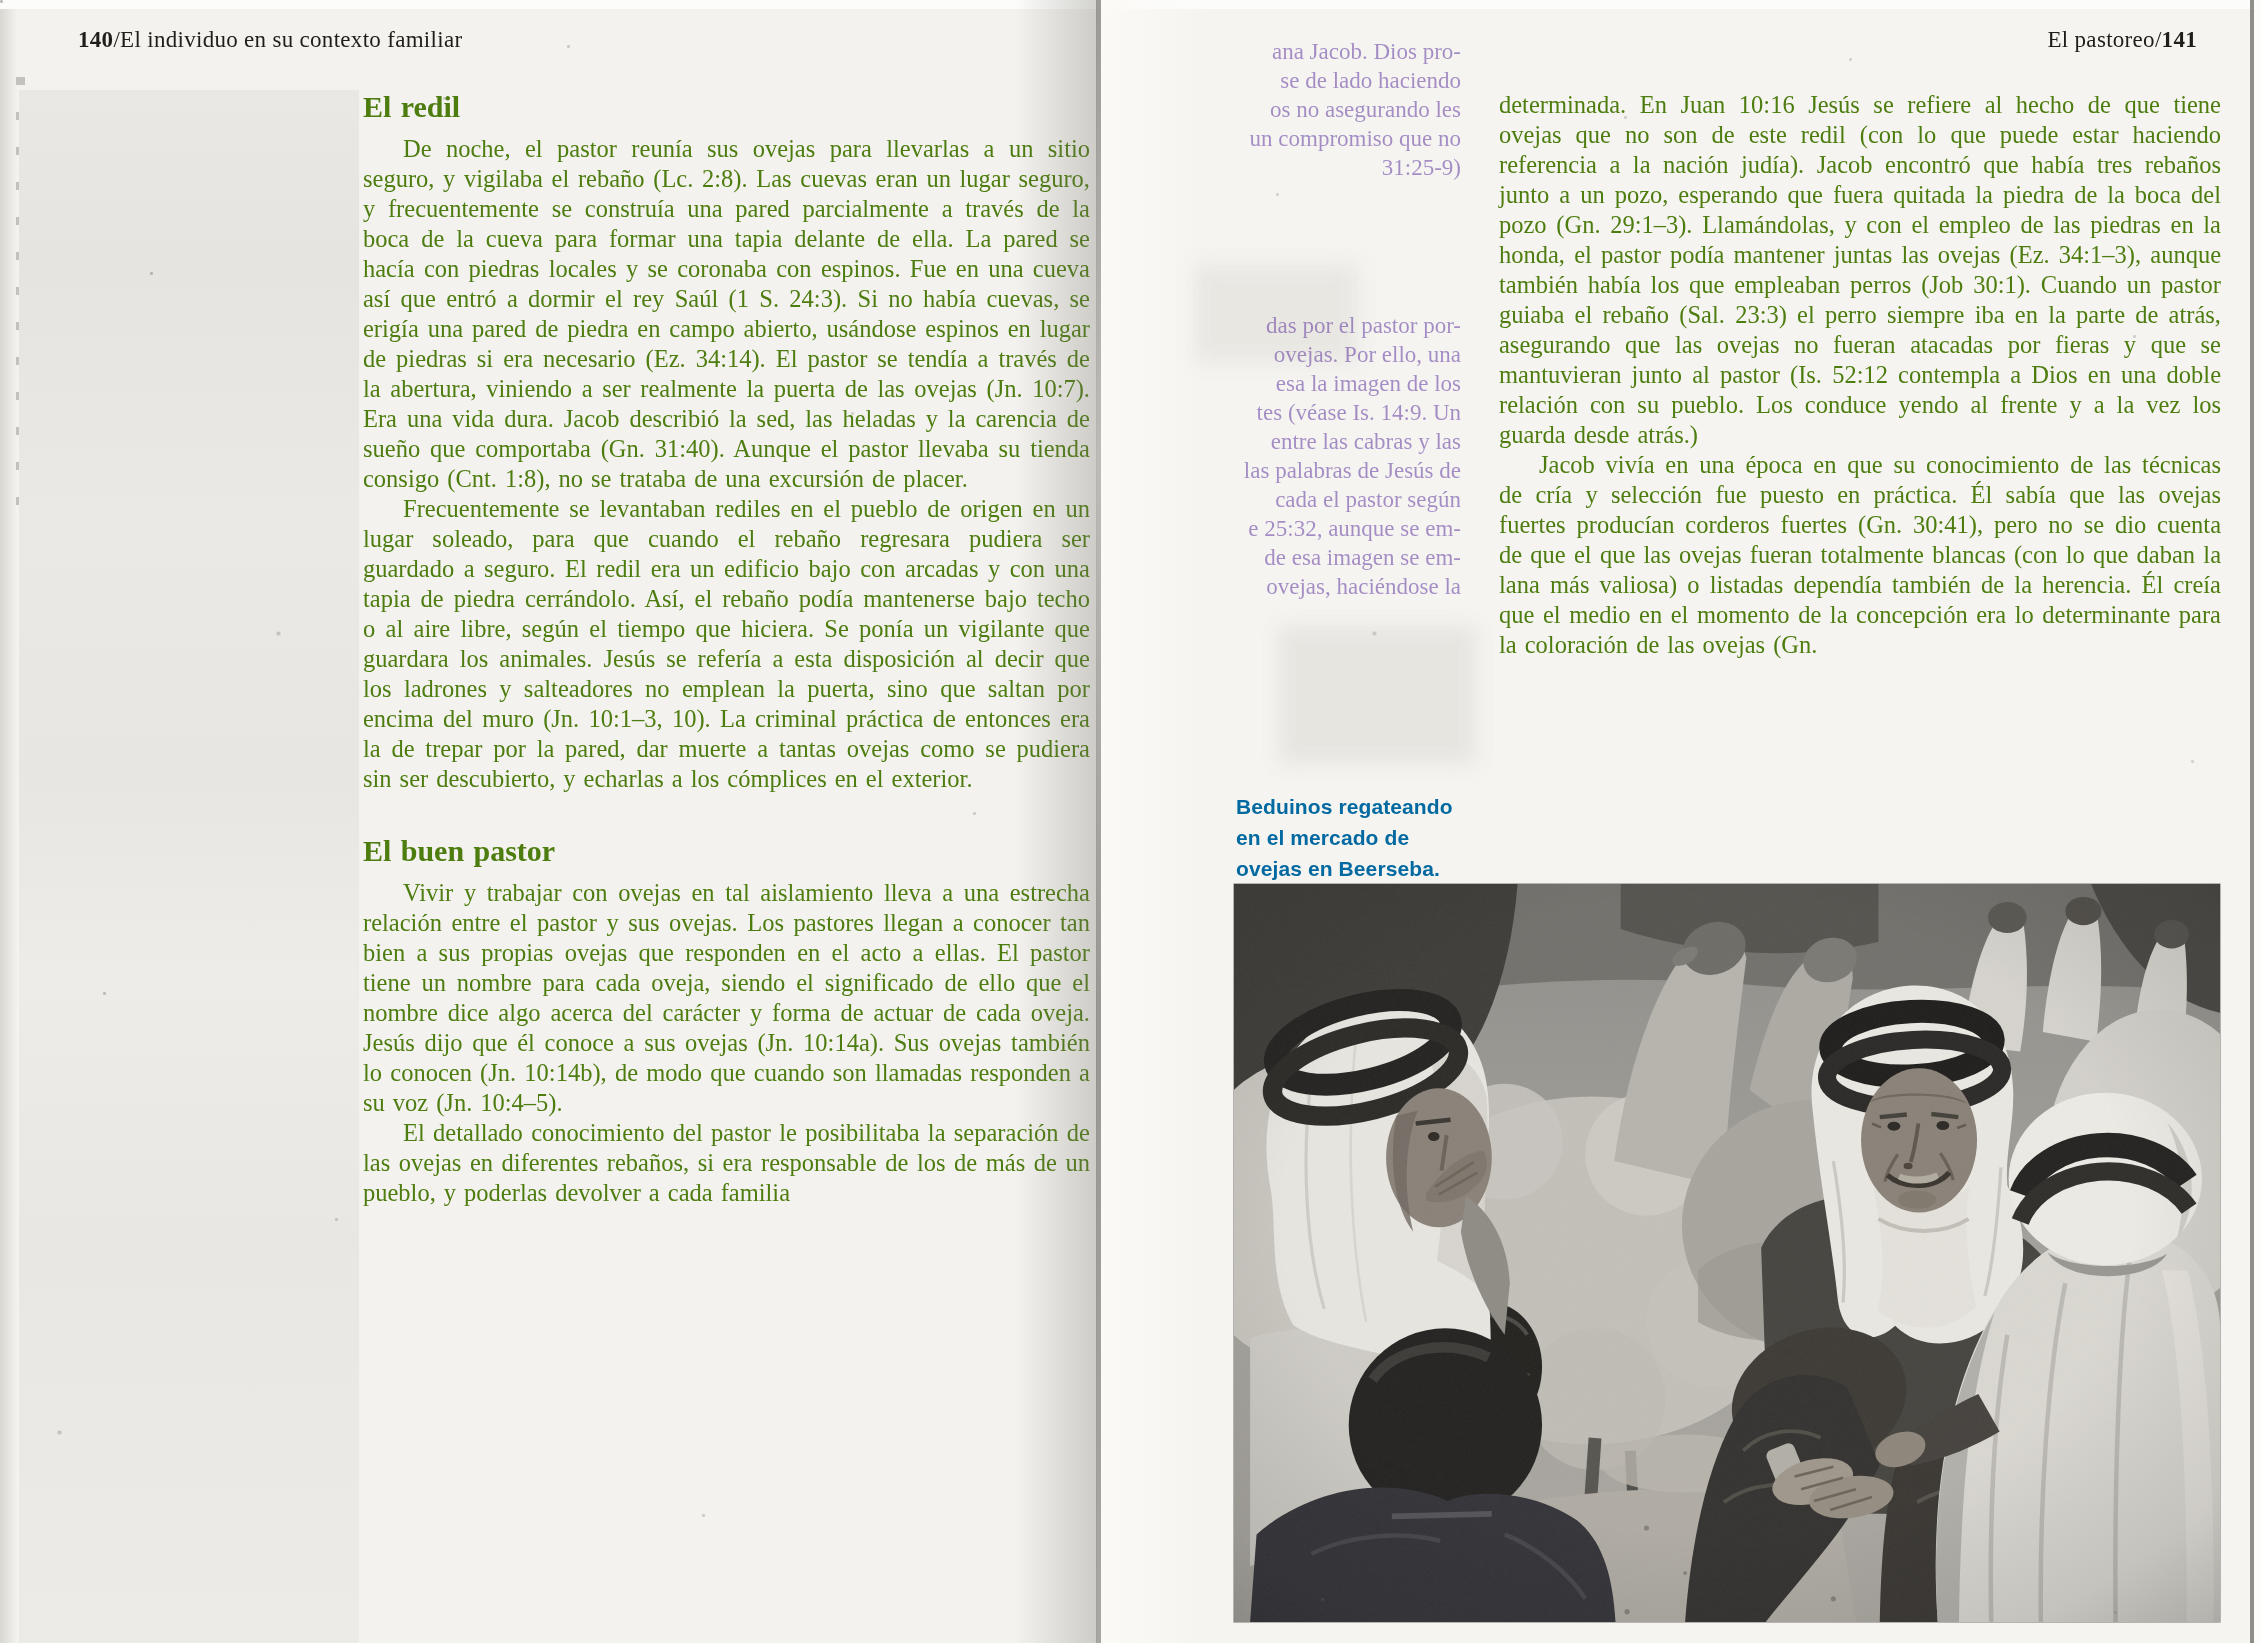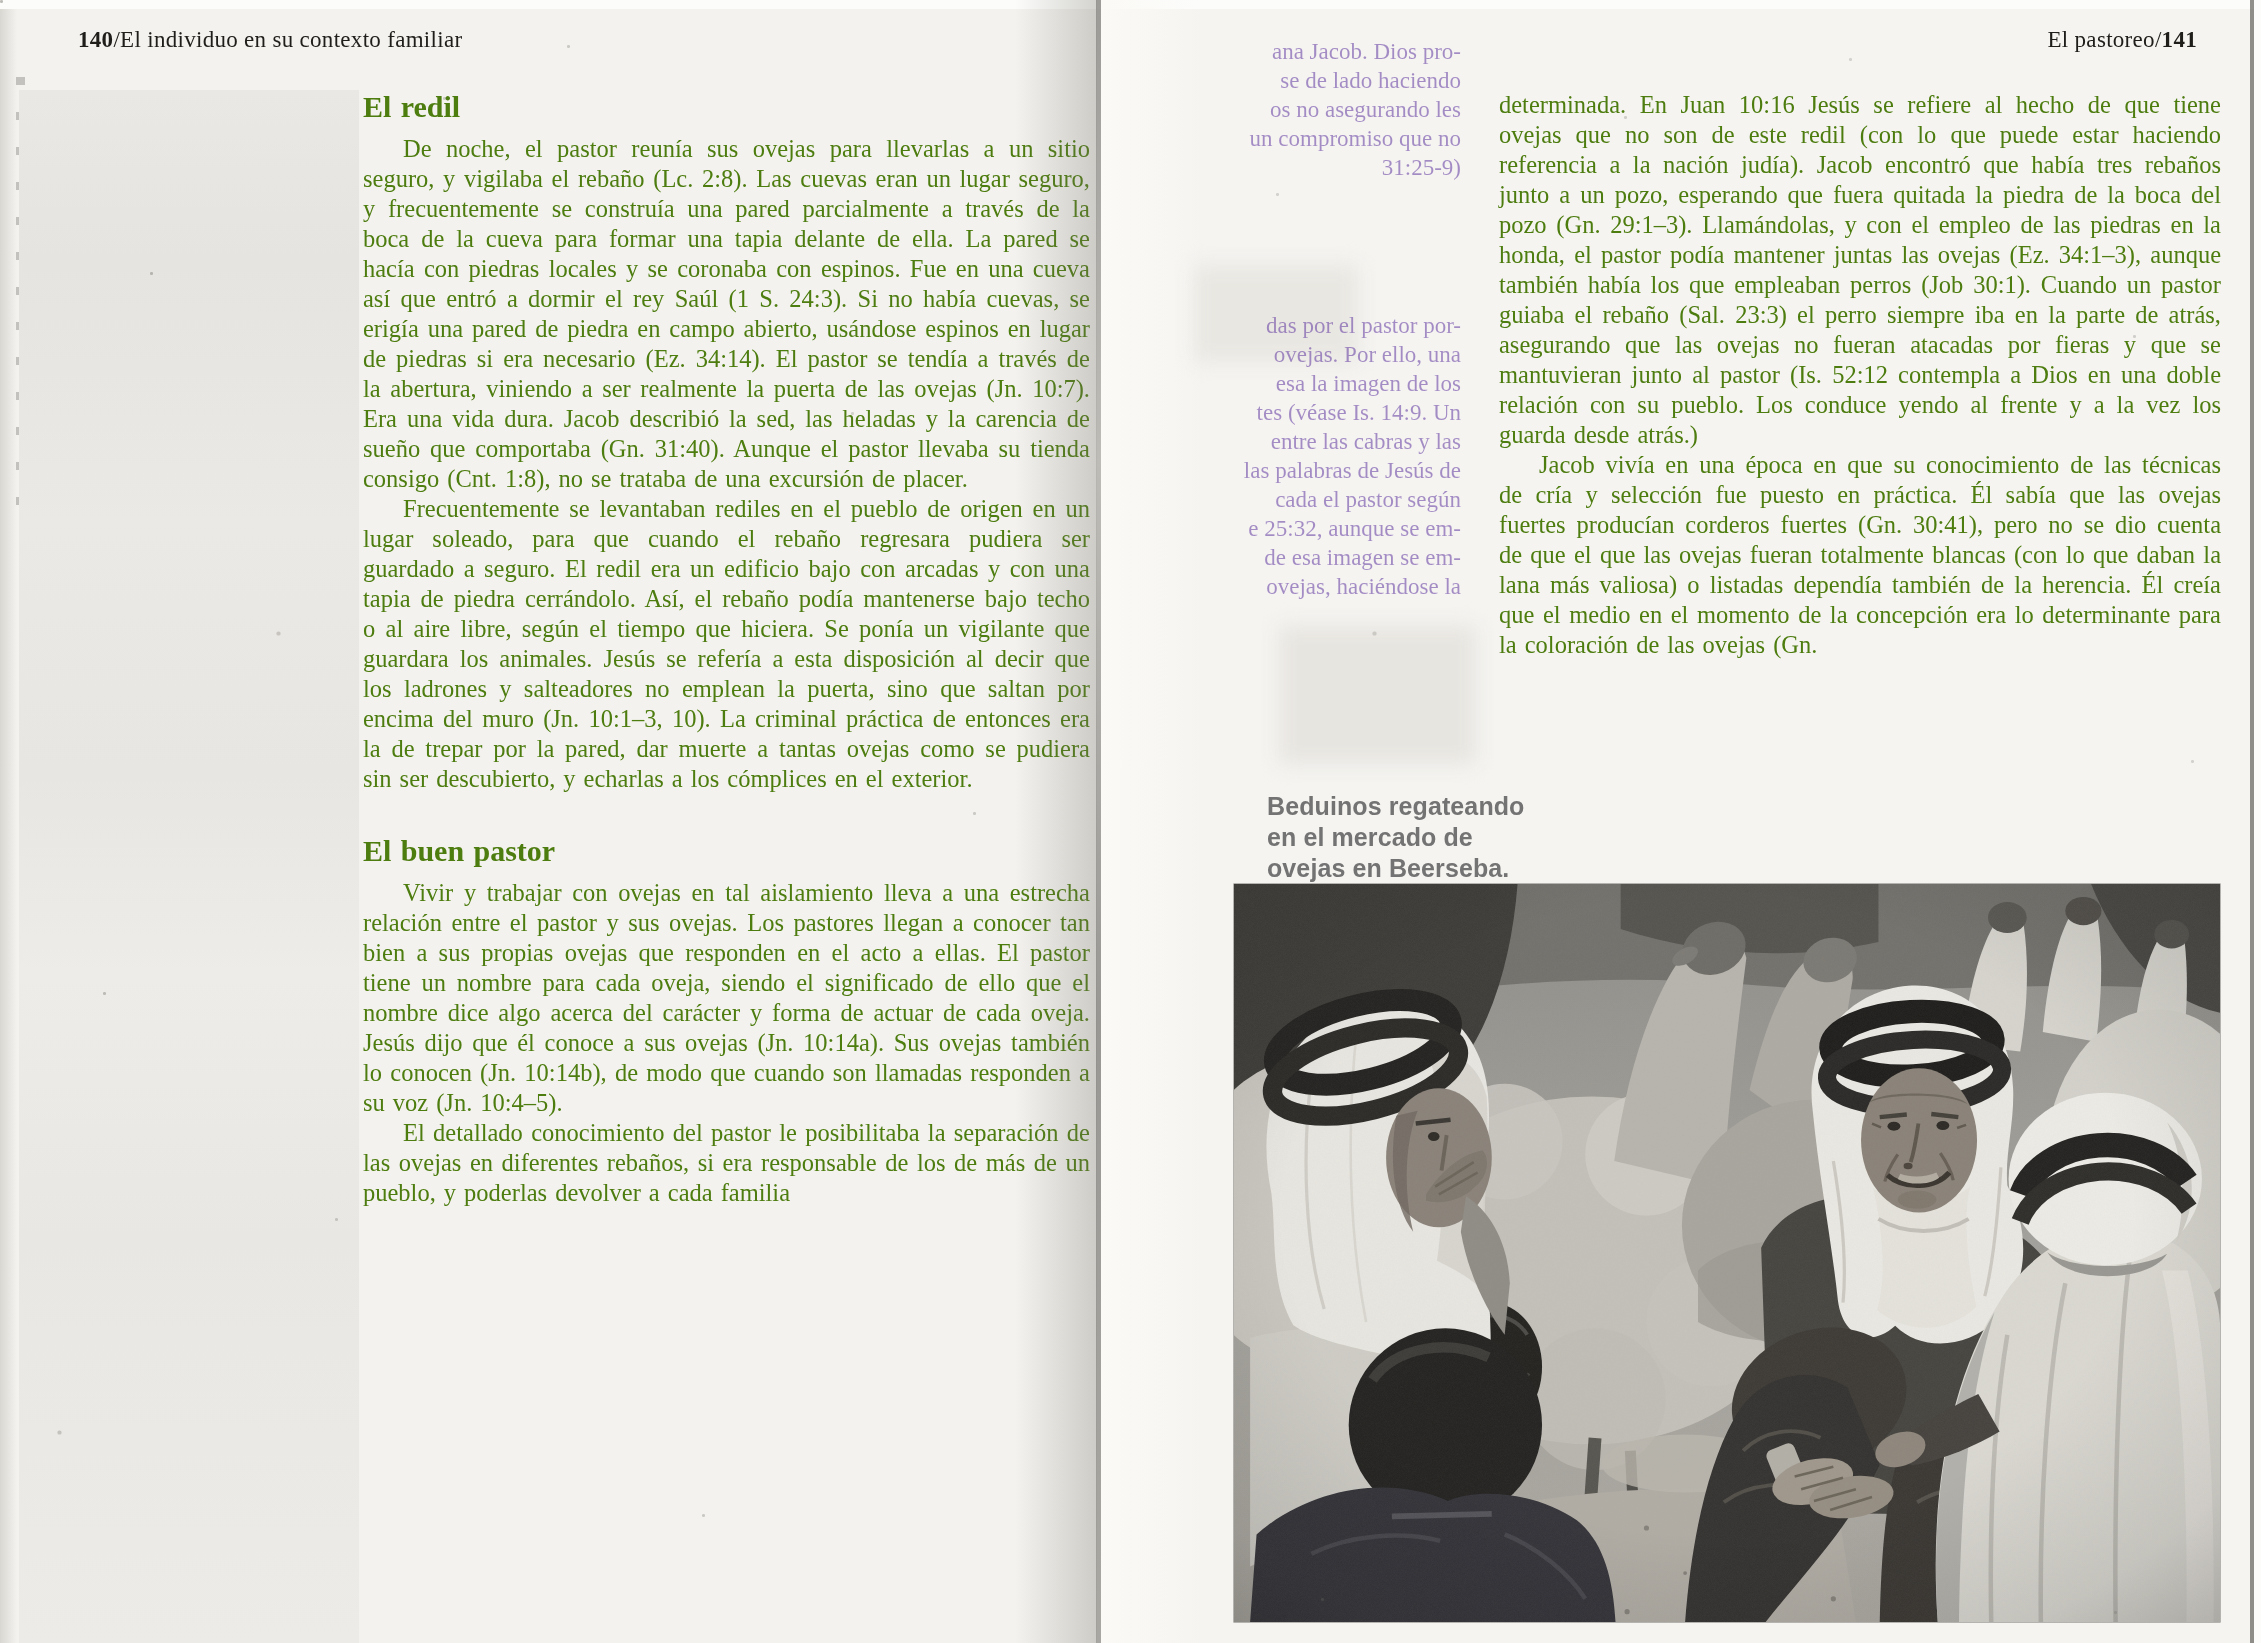--- a/index.html
+++ b/index.html
@@ -55,21 +55,21 @@
   .col-right{left:367px;top:81px;width:722px;font-family:Liberation Serif, serif;}
   .section-heading{font-size:30px;font-weight:bold;line-height:1.12;text-align:left;margin:0 0 10.3px 0;}
   .mt{margin-top:40px;}
   p.body-par{margin:0;}
   p.indent{text-indent:40px;}
   .it{}
 
   
   .photo-caption{position:absolute;left:104px;top:782px;width:251px;
     font-family:"Liberation Sans", sans-serif;font-weight:bold;
-    font-size:25px;line-height:31px;color:#737373;letter-spacing:0.1px;margin-left:31px;}
+    font-size:21px;line-height:31px;color:#0369a1;letter-spacing:0.1px;}
   .caption-line{white-space:nowrap;}
 
   
   .photo-frame{position:absolute;left:102px;top:875px;width:986px;height:738px;
     background:#9a9893;box-shadow:0 0 0 0.6px #8a8883;}
   .photo-frame svg{display:block;width:100%;height:100%;}
 
   
   .speckles{position:absolute;left:0;top:0;width:2.6px;height:2.6px;border-radius:50%;
     background:rgba(110,108,100,.45);

